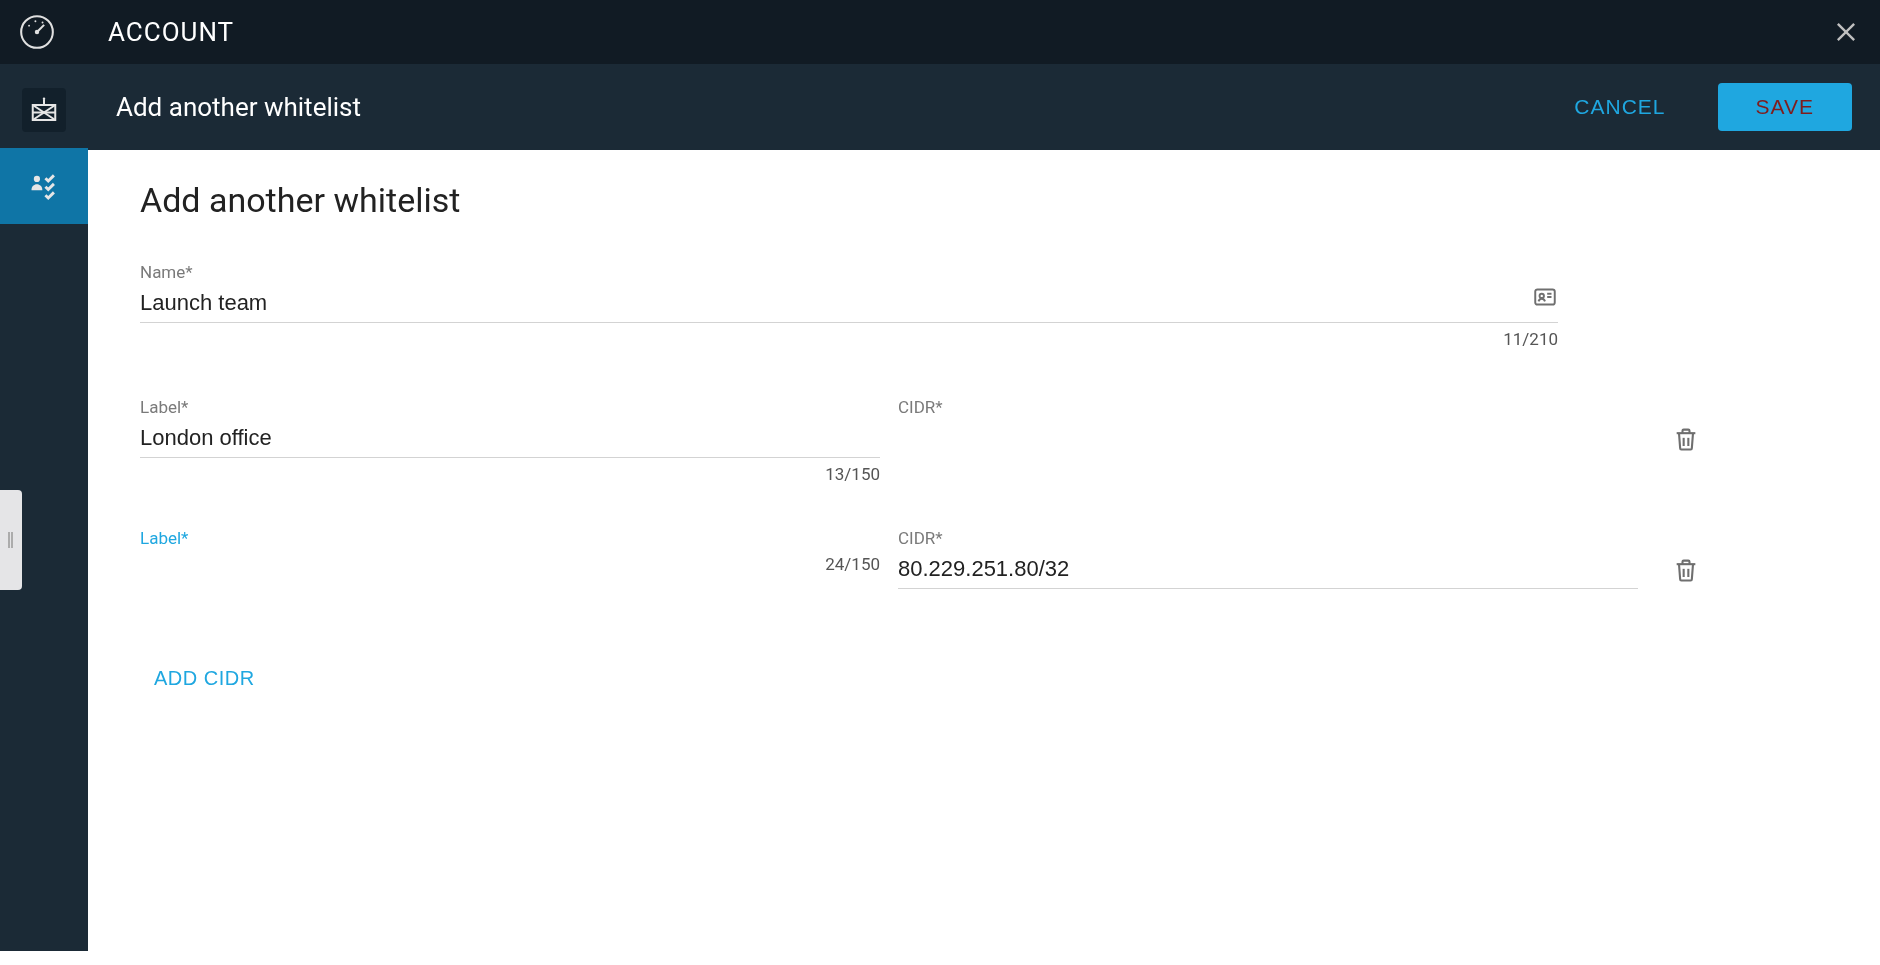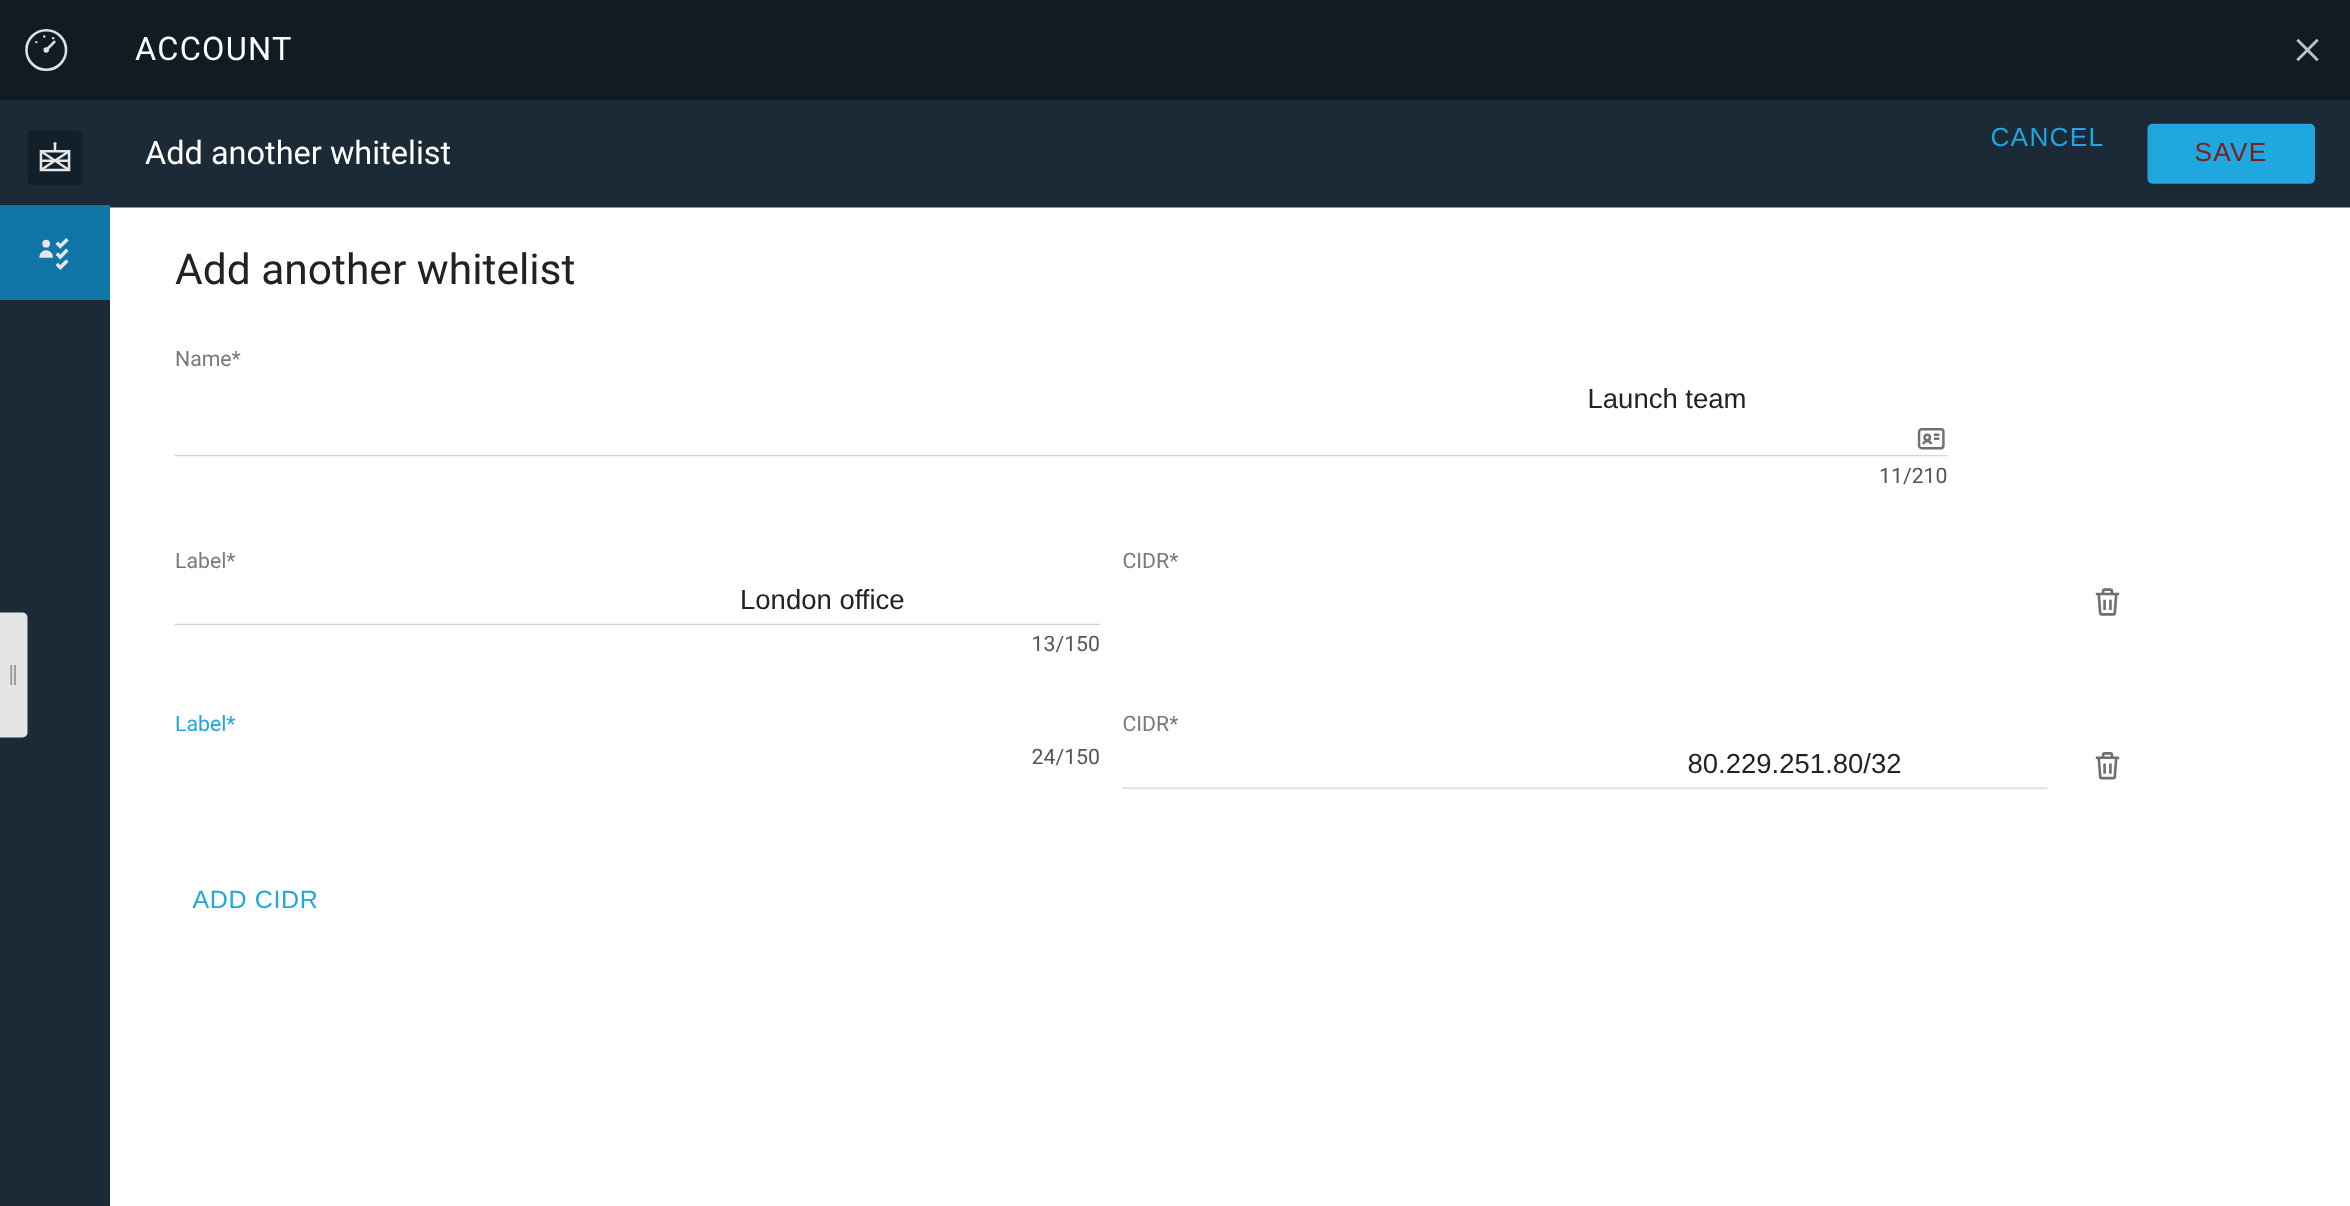--- a/index.html
+++ b/index.html
@@ -6,21 +6,21 @@
   html, body {
     width: 1880px;
     height: 965px;
     font-family: -apple-system, BlinkMacSystemFont, "Segoe UI", Roboto, Helvetica, Arial, sans-serif;
     background: #fff;
     overflow: hidden;
   }
 
   
   .topbar {
-    height: 80px;
+    height: 64px;
     background: #111b24;
     display: flex;
     align-items: center;
     color: #fff;
     padding-left: 12px;
     padding-right: 18px;
     position: relative;
   }
   .topbar .app-icon {
     width: 50px;
@@ -116,22 +116,22 @@
     padding-right: 28px;
     color: #fff;
   }
   .subheader .sub-title {
     font-size: 26px;
     font-weight: 400;
   }
   .subheader .sub-actions {
     margin-left: auto;
     display: flex;
-    align-items: flex-start;
-    gap: 34px;
+    align-items: center;
+    gap: 52px;
   }
   .btn-text {
     background: none;
     border: none;
     color: #1fa7e0;
     font-size: 21px;
     letter-spacing: 1px;
     cursor: pointer;
   }
   .btn-save {
@@ -160,23 +160,22 @@
   .field-block { margin-bottom: 48px; }
   .field-label {
     font-size: 17px;
     color: #7a7a7a;
     margin-bottom: 2px;
   }
   .field-label.focused { color: #1fa7e0; }
 
   .input-line {
     display: flex;
-    align-items: flex-end;
+    align-items: flex-start;
     border-bottom: 1px solid #d3d3d3;
-    flex-direction: column;
   }
   .input-line.focused { border-bottom: 2px solid #1fa7e0; }
   .input-line input {
     flex: 1;
     border: none;
     outline: none;
     font-size: 22px;
     color: #222;
     padding: 6px 0;
     background: transparent;

